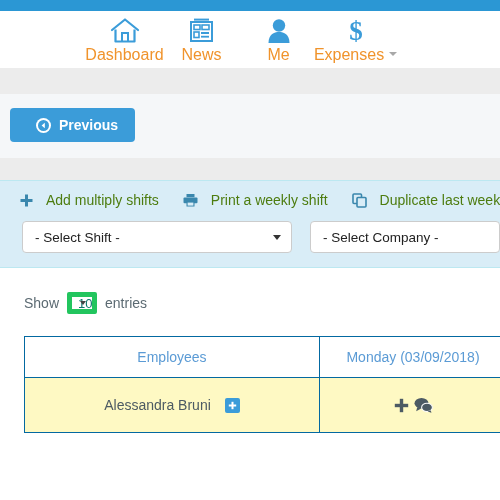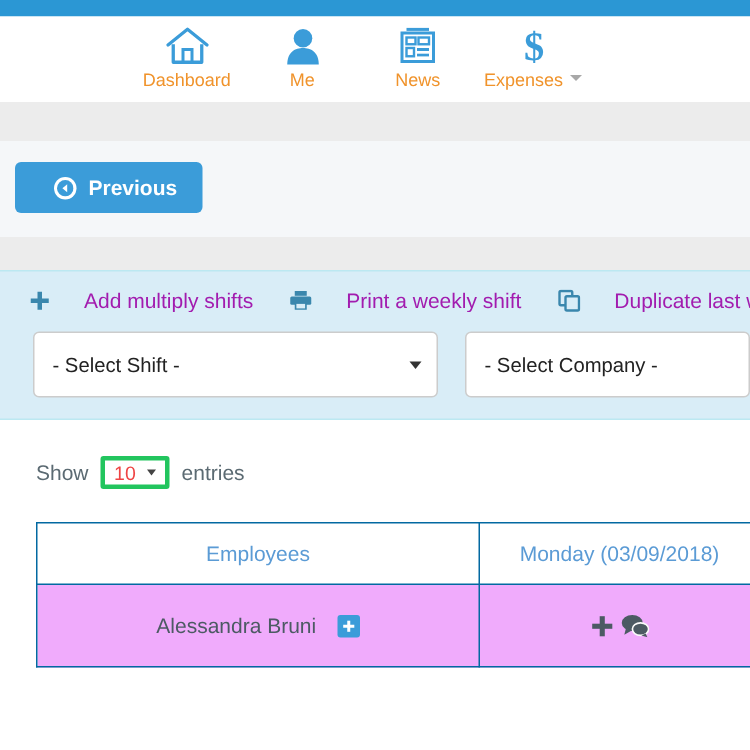--- a/index.html
+++ b/index.html
@@ -44,21 +44,21 @@
   }
   .nav-icon {
     height: 28px;
     display: flex;
     align-items: center;
     justify-content: center;
     color: #3b9cd9;
   }
   .nav-label {
     margin-top: 2px;
-    font-size: 12px;
+    font-size: 16px;
     color: #f0932b;
     white-space: nowrap;
   }
   .nav-label-row {
     display: flex;
     align-items: center;
     gap: 5px;
     text-align: center;
   }
   .caret {
@@ -120,22 +120,22 @@
   .action-links {
     display: flex;
     align-items: center;
     white-space: nowrap;
     padding-left: 20px;
     overflow: hidden;
   }
   .action-link {
     display: inline-flex;
     align-items: center;
-    gap: 23px;
-    color: #a21caf;
+    gap: 13px;
+    color: #4d7c0f;
     font-size: 14px;
     text-decoration: none;
     margin-right: 24px;
     cursor: pointer;
   }
   .action-link .glyph {
     display: inline-flex;
     align-items: center;
     color: #3a87ad;
   }
@@ -144,21 +144,21 @@
     display: flex;
     padding: 13px 0 0 22px;
     gap: 18px;
     white-space: nowrap;
   }
   .styled-select {
     position: relative;
     background: #ffffff;
     border: 1px solid #cccccc;
     border-radius: 4px;
-    height: 44px;
+    height: 32px;
     box-sizing: border-box;
     display: flex;
     align-items: center;
     font-size: 13.5px;
     color: #222222;
     cursor: pointer;
   }
   .styled-select .sel-text { padding: 0 12px; }
   .styled-select.shift { width: 290px; }
   .styled-select.company { width: 190px; flex: none; }
@@ -180,30 +180,30 @@
   .show-entries {
     display: flex;
     align-items: center;
     gap: 8px;
     font-size: 14px;
     color: #5b6a72;
     margin-bottom: 22px;
   }
   .entries-select {
     position: relative;
-    border: 3px solid #22c55e;
+    border: 5px solid #22c55e;
     background: #ffffff;
     border-radius: 2px;
     height: 22px;
-    width: 46px;
+    width: 30px;
     box-sizing: border-box;
     display: flex;
     align-items: center;
     font-size: 13px;
-    color: #ef4444;
+    color: #0f766e;
     cursor: pointer;
   }
   .entries-select .sel-text { padding-left: 6px; }
   .entries-select .sel-caret {
     right: 6px;
     border-top-color: #444444;
     border-left-width: 3px;
     border-right-width: 3px;
     border-top-width: 4px;
   }
@@ -220,21 +220,21 @@
     vertical-align: middle;
   }
   table.shift-table th {
     color: #5b9bd5;
     font-weight: normal;
     font-size: 14px;
     height: 38px;
     background: #ffffff;
   }
   table.shift-table td {
-    background: #f0abfc;
+    background: #fef9c3;
     height: 52px;
   }
   .col-emp { width: 292px; }
   .col-day { width: 184px; }
 
   .emp-cell {
     display: flex;
     align-items: center;
     justify-content: center;
     gap: 14px;
@@ -279,45 +279,45 @@
 
   <div class="nav-item">
     <span class="nav-icon">
       <svg width="30" height="27" viewBox="0 0 30 27">
         <path d="M2 13 L15 2.5 L28 13" fill="none" stroke="#3b9cd9" stroke-width="2.2" stroke-linejoin="round" stroke-linecap="round"></path>
         <path d="M5.5 12.5 L5.5 24.5 L24.5 24.5 L24.5 12.5" fill="none" stroke="#3b9cd9" stroke-width="2.2" stroke-linejoin="round"></path>
         <path d="M12 24.5 L12 16 L18 16 L18 24.5" fill="none" stroke="#3b9cd9" stroke-width="2"></path>
       </svg>
     </span>
     <span class="nav-label">Dashboard</span>
-  </div>
-
-  <div class="nav-item">
-    <span class="nav-icon">
-      <svg width="26" height="27" viewBox="0 0 26 27">
-        <circle cx="13" cy="8.5" r="6.2" fill="#3b9cd9"></circle>
-        <path d="M2.5 26 C2.5 17.5 8 15 13 15 C18 15 23.5 17.5 23.5 26 Z" fill="#3b9cd9"></path>
-      </svg>
-    </span>
-    <span class="nav-label">Me</span>
   </div>
 
   <div class="nav-item">
     <span class="nav-icon">
       <svg width="27" height="27" viewBox="0 0 27 27">
         <rect x="3" y="5" width="21" height="19" fill="none" stroke="#3b9cd9" stroke-width="2"></rect>
         <rect x="6" y="1.6" width="15" height="2" fill="#3b9cd9"></rect>
         <rect x="6" y="8" width="6" height="4.5" fill="none" stroke="#3b9cd9" stroke-width="1.6"></rect>
         <rect x="14" y="8" width="7" height="4.5" fill="none" stroke="#3b9cd9" stroke-width="1.6"></rect>
         <rect x="6" y="15" width="5" height="5.5" fill="none" stroke="#3b9cd9" stroke-width="1.6"></rect>
         <rect x="13" y="15" width="8" height="2" fill="#3b9cd9"></rect>
         <rect x="13" y="18.8" width="8" height="1.8" fill="#3b9cd9"></rect>
       </svg>
     </span>
     <span class="nav-label">News</span>
+  </div>
+
+  <div class="nav-item">
+    <span class="nav-icon">
+      <svg width="26" height="27" viewBox="0 0 26 27">
+        <circle cx="13" cy="8.5" r="6.2" fill="#3b9cd9"></circle>
+        <path d="M2.5 26 C2.5 17.5 8 15 13 15 C18 15 23.5 17.5 23.5 26 Z" fill="#3b9cd9"></path>
+      </svg>
+    </span>
+    <span class="nav-label">Me</span>
   </div>
 
   <div class="nav-item">
     <span class="nav-icon">
       <svg width="24" height="29" viewBox="0 0 24 29">
         <text x="12" y="24" text-anchor="middle" font-family="'Liberation Serif', serif" font-size="27" font-weight="bold" fill="#3b9cd9">$</text>
       </svg>
     </span>
     <span class="nav-label-row">
       <span class="nav-label">Expenses</span>

